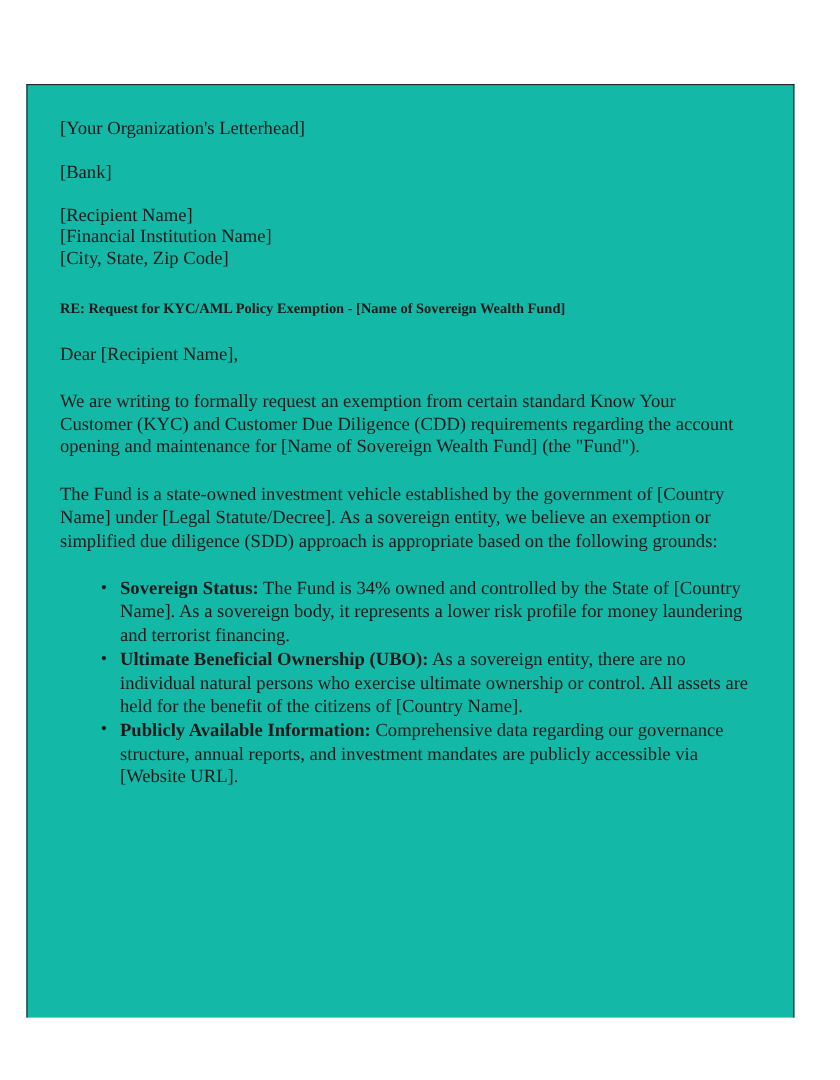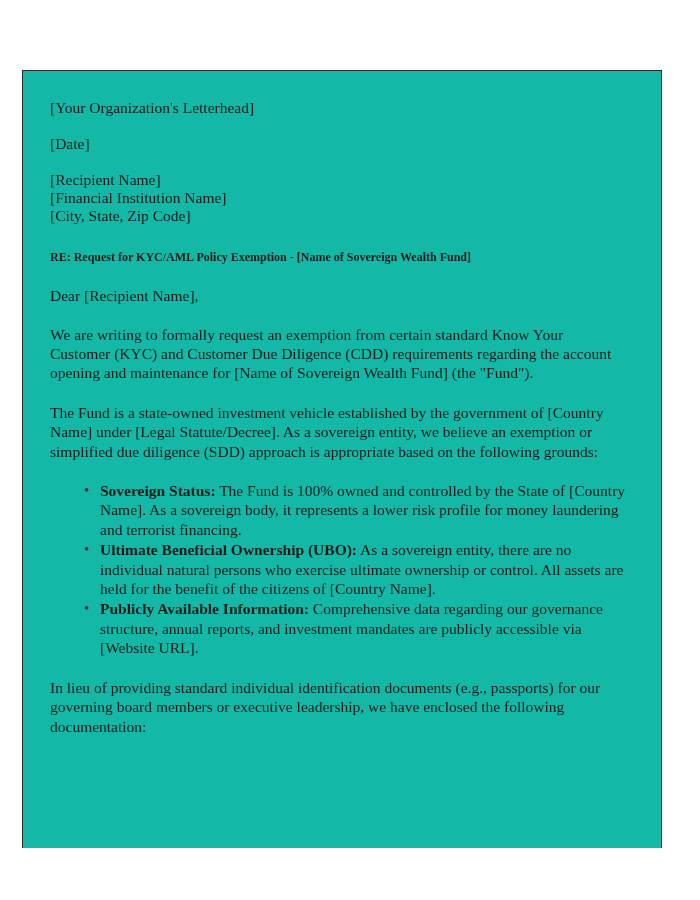--- a/index.html
+++ b/index.html
@@ -101,44 +101,43 @@
   }
 </style>
 </head>
 <body>
 
 <div class="page">
   <div class="page-inner">
 
     <div class="letterhead">[Your Organization's Letterhead]</div>
 
-    <div class="date-line">[Date]</div>
+    <div class="date-line">[Bank]</div>
 
     <div class="recipient-block">
       <div>[Recipient Name]</div>
       <div>[Financial Institution Name]</div>
       <div>[City, State, Zip Code]</div>
     </div>
 
     <div class="re-line">RE: Request for KYC/AML Policy Exemption - [Name of Sovereign Wealth Fund]</div>
 
     <div class="salutation">Dear [Recipient Name],</div>
 
     <p class="body-para">We are writing to formally request an exemption from certain standard Know Your Customer (KYC) and Customer Due Diligence (CDD) requirements regarding the account opening and maintenance for [Name of Sovereign Wealth Fund] (the "Fund").</p>
 
     <p class="body-para">The Fund is a state-owned investment vehicle established by the government of [Country Name] under [Legal Statute/Decree]. As a sovereign entity, we believe an exemption or simplified due diligence (SDD) approach is appropriate based on the following grounds:</p>
 
     <ul class="bullets">
       <li>
-        <span class="lead">Sovereign Status:</span><span> The Fund is 100% owned and controlled by the State of [Country Name]. As a sovereign body, it represents a lower risk profile for money laundering and terrorist financing.</span>
+        <span class="lead">Sovereign Status:</span><span> The Fund is 34% owned and controlled by the State of [Country Name]. As a sovereign body, it represents a lower risk profile for money laundering and terrorist financing.</span>
       </li>
       <li>
         <span class="lead">Ultimate Beneficial Ownership (UBO):</span><span> As a sovereign entity, there are no individual natural persons who exercise ultimate ownership or control. All assets are held for the benefit of the citizens of [Country Name].</span>
       </li>
       <li>
         <span class="lead">Publicly Available Information:</span><span> Comprehensive data regarding our governance structure, annual reports, and investment mandates are publicly accessible via [Website URL].</span>
       </li>
     </ul>
 
-    <p class="body-para">In lieu of providing standard individual identification documents (e.g., passports) for our governing board members or executive leadership, we have enclosed the following documentation:</p>
 
   </div>
 </div>
 
 </body></html>

